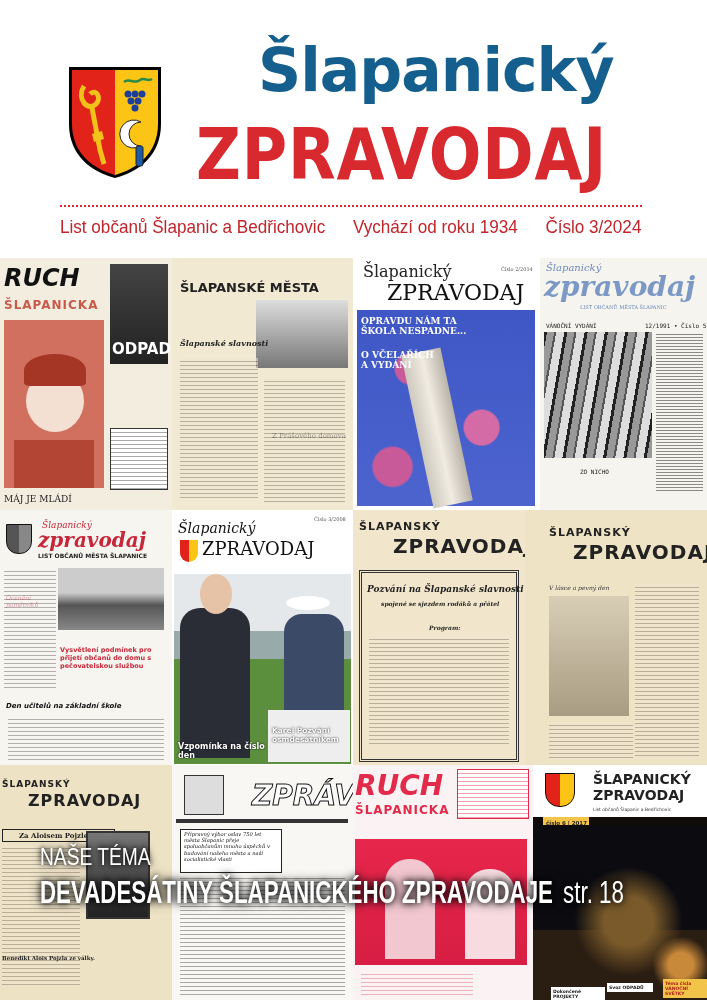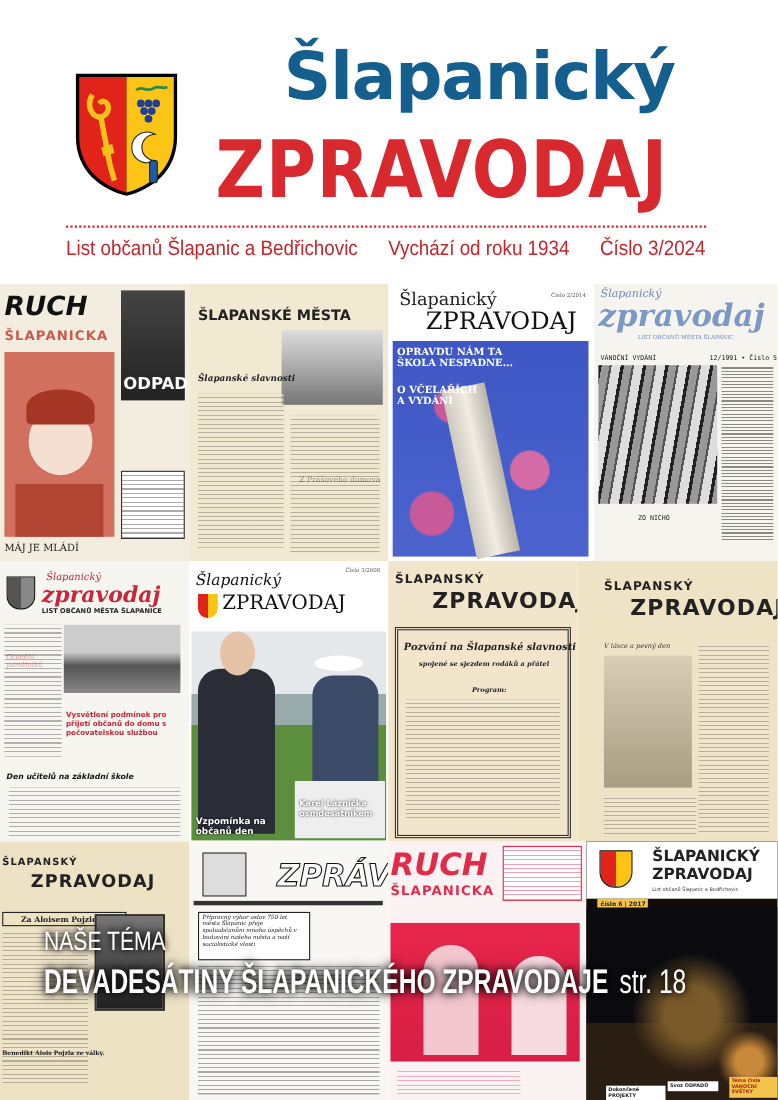--- a/index.html
+++ b/index.html
@@ -113,23 +113,23 @@
     <div class="hd" style="left:6px;top:10px;font-size:14px;font-style:italic;color:#111;">Šlapanický</div>
     <div class="hd" style="left:142px;top:6px;font-size:5px;color:#555;">Číslo 3/2008</div>
     <div style="position:absolute;left:8px;top:30px;width:18px;height:22px;border-radius:0 0 9px 9px;background:linear-gradient(90deg,#e2231a 50%,#fcc515 50%);"></div>
     <div class="hd" style="left:30px;top:28px;font-size:18px;color:#111;">ZPRAVODAJ</div>
     <div style="position:absolute;left:2px;top:64px;width:177px;height:190px;background:linear-gradient(#e5e8ea 0 30%,#9aa 30% 45%,#5b8f3e 45%);">
       <div style="position:absolute;left:6px;top:34px;width:70px;height:150px;background:#2a2d36;border-radius:20px 20px 0 0;"></div>
       <div style="position:absolute;left:26px;top:0px;width:32px;height:40px;border-radius:50%;background:#e6c3a7;"></div>
       <div style="position:absolute;left:110px;top:40px;width:60px;height:100px;background:#3b4a66;border-radius:18px 18px 0 0;"></div>
       <div style="position:absolute;left:112px;top:22px;width:44px;height:14px;border-radius:50%;background:#fff;"></div>
     </div>
-    <div class="hd" style="left:6px;top:232px;width:90px;font-family:'DejaVu Sans',sans-serif;font-size:8px;font-weight:bold;color:#fff;text-shadow:0 0 2px #000;">Vzpomínka na občanů den</div>
+    <div class="hd" style="left:6px;top:232px;width:90px;font-family:'DejaVu Sans',sans-serif;font-size:8px;font-weight:bold;color:#fff;text-shadow:0 0 2px #000;">Vzpomínka na číslo den</div>
     <div style="position:absolute;left:96px;top:200px;width:82px;height:52px;background:#eee;"></div>
-    <div class="hd" style="left:100px;top:216px;width:78px;font-family:'DejaVu Sans',sans-serif;font-size:7.5px;font-weight:bold;color:#fff;text-shadow:0 0 2px #000;">Karel Láznička osmdesátníkem</div>
+    <div class="hd" style="left:100px;top:216px;width:78px;font-family:'DejaVu Sans',sans-serif;font-size:7.5px;font-weight:bold;color:#fff;text-shadow:0 0 2px #000;">Karel Pozvání osmdesátníkem</div>
   </div>
 
   <div class="cover paper" style="left:353px;top:510px;width:172px;height:255px;background:#f1e6cc;">
     <div class="hd" style="left:6px;top:10px;font-family:'DejaVu Sans',sans-serif;font-size:11px;font-weight:bold;color:#222;letter-spacing:1px;">ŠLAPANSKÝ</div>
     <div class="hd" style="left:40px;top:24px;font-family:'DejaVu Sans',sans-serif;font-size:20px;font-weight:bold;color:#222;letter-spacing:1px;">ZPRAVODAJ</div>
     <div style="position:absolute;left:6px;top:60px;width:160px;height:192px;border:3px double #333;box-sizing:border-box;"></div>
     <div class="hd" style="left:14px;top:74px;font-size:9px;font-weight:bold;font-style:italic;color:#222;">Pozvání na Šlapanské slavnosti</div>
     <div class="hd" style="left:28px;top:90px;font-size:6px;font-style:italic;font-weight:bold;color:#222;">spojené se sjezdem rodáků a přátel</div>
     <div class="hd" style="left:76px;top:114px;font-size:6px;font-style:italic;font-weight:bold;color:#222;">Program:</div>
     <div class="newsprint-lines" style="top:126px;height:110px;left:16px;right:16px;"></div>

